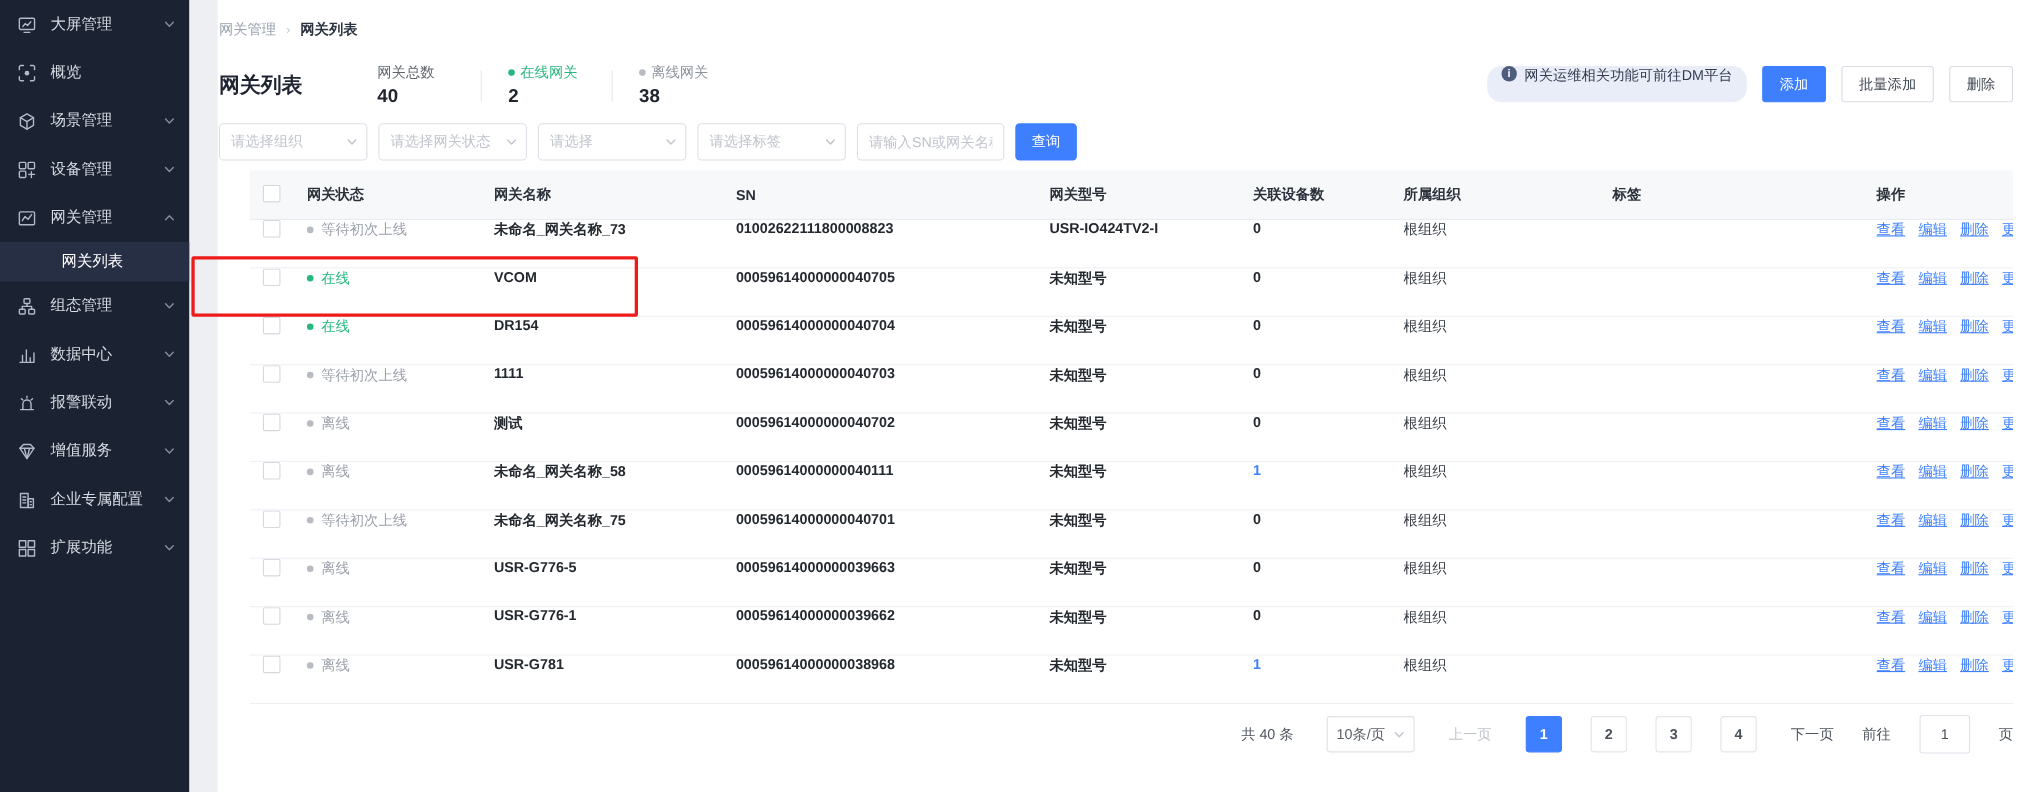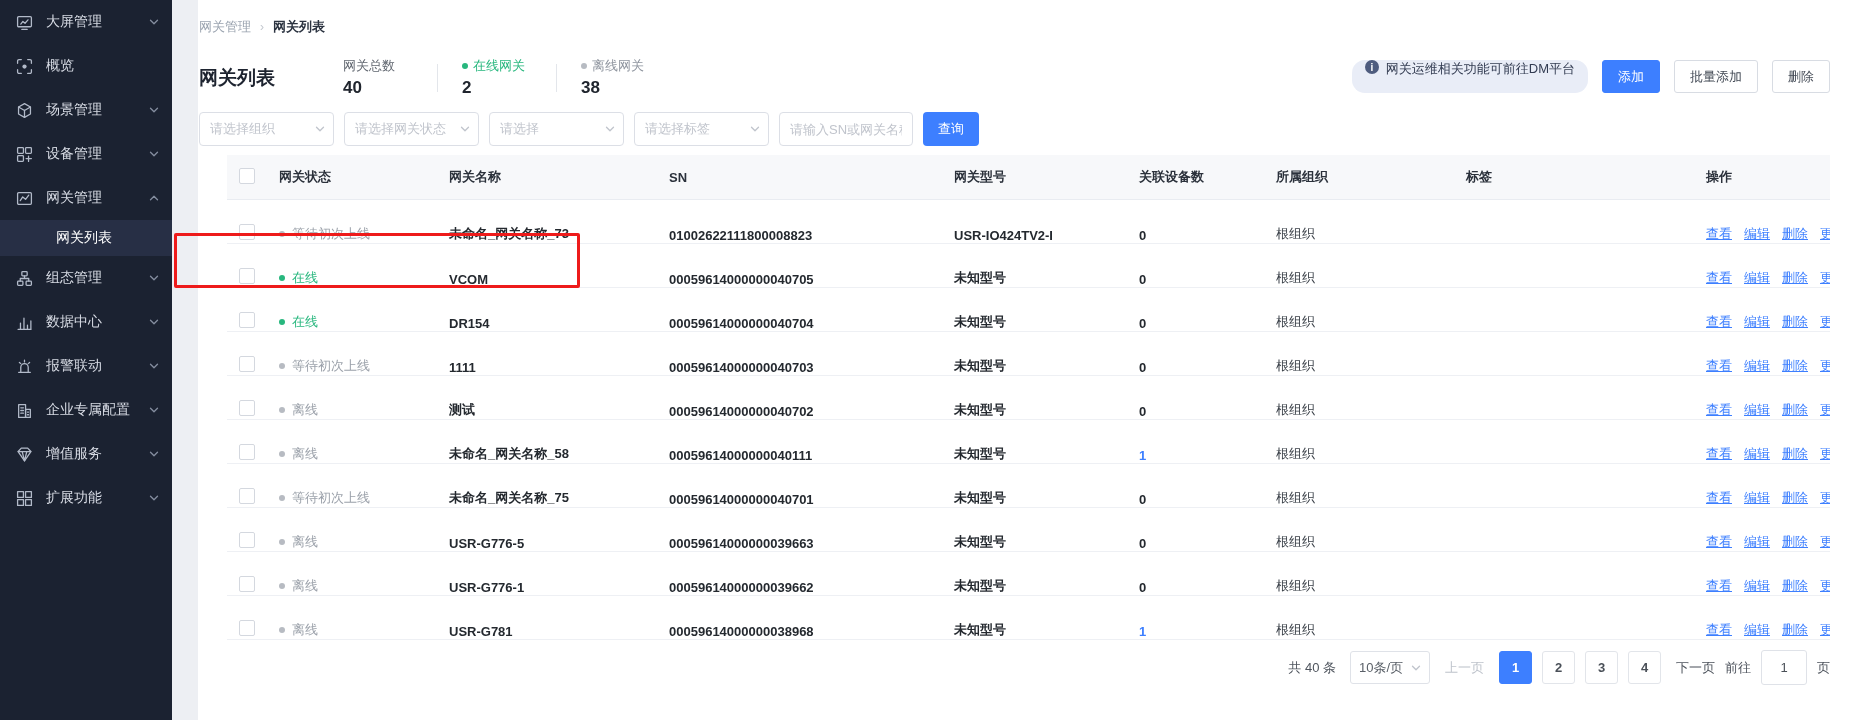--- a/index.html
+++ b/index.html
@@ -58,21 +58,21 @@
   .search-input{width:112px;height:32px;border:1px solid #dcdfe6;border-radius:4px;padding:0 10px;
                 font-size:13px;color:#303133;outline:none;font-family:inherit;}
   .search-input::placeholder{color:#c0c4cc;}
   .query-btn{width:56px;height:34px;background:#3d7fff;color:#fff;border:none;border-radius:4px;
              font-size:13px;cursor:pointer;font-family:inherit;}
 
   
   .table{margin-top:9px;margin-left:28px;}
   .t-head{display:flex;height:44px;align-items:center;background:#f7f8fa;
           border-bottom:1px solid #e9ecf1;font-size:13px;font-weight:700;color:#2b313b;}
-  .t-row{display:flex;height:43px;align-items:flex-end;border-bottom:1px solid #eef0f4;font-size:13px;}
+  .t-row{display:flex;height:43px;align-items:flex-start;border-bottom:1px solid #eef0f4;font-size:13px;}
   .c{padding:0 8px;box-sizing:border-box;flex-shrink:0;white-space:nowrap;overflow:hidden;}
   .c-check{width:44px;padding-left:12px;}
   .c-status{width:170px;}
   .c-name{width:220px;}
   .c-sn{width:285px;}
   .c-model{width:185px;}
   .c-dev{width:137px;}
   .c-org{width:190px;}
   .c-tag{width:240px;}
   .c-ops{width:152px;display:flex;gap:12px;flex:1;}
@@ -80,21 +80,21 @@
   .st{display:flex;align-items:center;}
   .st .dot{width:6px;height:6px;border-radius:50%;margin-right:7px;}
   .st.online{color:#28b77e;} .st.online .dot{background:#28b77e;}
   .st.waiting,.st.offline{color:#9ba1aa;} .st.waiting .dot,.st.offline .dot{background:#b7bbc2;}
   .cell-strong{color:#24292f;font-weight:600;}
   .cell-plain{color:#3a4048;}
   .dev-link{color:#3d7fff;font-weight:600;cursor:pointer;}
   .op-link{color:#3d7fff;text-decoration:underline;cursor:pointer;}
 
   
-  .pagination{margin-top:10px;display:flex;justify-content:flex-end;align-items:center;gap:10px;
+  .pagination{margin-top:10px;display:flex;justify-content:flex-end;align-items:center;gap:26px;
               font-size:13px;color:#5a6068;}
   .pg-total{margin-right:4px;color:#4f555e;}
   .pg-size{width:78px;height:31px;border:1px solid #dfe2e8;border-radius:3px;display:flex;
            align-items:center;justify-content:center;gap:8px;background:#fff;cursor:pointer;color:#5a6068;}
   .pg-size .sel-chev{display:flex;color:#c0c4cc;}
   .pg-prev{color:#bfc4cc;margin:0 5px;cursor:default;}
   .pg-num{width:31px;height:31px;border:1px solid #e2e5ea;border-radius:3px;display:flex;align-items:center;
           justify-content:center;background:#fff;color:#4a5058;font-weight:600;cursor:pointer;}
   .pg-num.active{background:#3d7fff;border-color:#3d7fff;color:#fff;}
   .pg-next{color:#4d535c;margin-left:5px;cursor:pointer;}
@@ -224,40 +224,40 @@
         <span class="s-lbl">报警联动</span>
         <span class="s-chev">
           <svg width="10" height="10" viewBox="0 0 10 10" fill="none" stroke="currentColor" stroke-width="1.3" stroke-linecap="round" stroke-linejoin="round" style="transform:rotate(0deg)">
             <path d="M1.5 3.2L5 6.8l3.5-3.6"></path>
           </svg>
         </span>
       </div>
       <div class="side-item">
         <span class="s-icon">
           <svg viewBox="0 0 16 16" fill="none" stroke="currentColor" stroke-width="1.2" stroke-linecap="round" stroke-linejoin="round">
+            <path d="M5 2h6l3 3.2L8 14 2 5.2z"></path>
+            <path d="M2 5.2h12M5.8 5.2L8 14M10.2 5.2L8 14"></path>
+          </svg>
+        </span>
+        <span class="s-lbl">增值服务</span>
+        <span class="s-chev">
+          <svg width="10" height="10" viewBox="0 0 10 10" fill="none" stroke="currentColor" stroke-width="1.3" stroke-linecap="round" stroke-linejoin="round" style="transform:rotate(0deg)">
+            <path d="M1.5 3.2L5 6.8l3.5-3.6"></path>
+          </svg>
+        </span>
+      </div>
+      <div class="side-item">
+        <span class="s-icon">
+          <svg viewBox="0 0 16 16" fill="none" stroke="currentColor" stroke-width="1.2" stroke-linecap="round" stroke-linejoin="round">
             <rect x="2.5" y="2.5" width="6.5" height="12"></rect>
             <rect x="9" y="7" width="4.5" height="7.5"></rect>
             <path d="M4.5 5.5h2.5M4.5 8h2.5M4.5 10.5h2.5M10.8 9.5h1M10.8 12h1"></path>
           </svg>
         </span>
         <span class="s-lbl">企业专属配置</span>
-        <span class="s-chev">
-          <svg width="10" height="10" viewBox="0 0 10 10" fill="none" stroke="currentColor" stroke-width="1.3" stroke-linecap="round" stroke-linejoin="round" style="transform:rotate(0deg)">
-            <path d="M1.5 3.2L5 6.8l3.5-3.6"></path>
-          </svg>
-        </span>
-      </div>
-      <div class="side-item">
-        <span class="s-icon">
-          <svg viewBox="0 0 16 16" fill="none" stroke="currentColor" stroke-width="1.2" stroke-linecap="round" stroke-linejoin="round">
-            <path d="M5 2h6l3 3.2L8 14 2 5.2z"></path>
-            <path d="M2 5.2h12M5.8 5.2L8 14M10.2 5.2L8 14"></path>
-          </svg>
-        </span>
-        <span class="s-lbl">增值服务</span>
         <span class="s-chev">
           <svg width="10" height="10" viewBox="0 0 10 10" fill="none" stroke="currentColor" stroke-width="1.3" stroke-linecap="round" stroke-linejoin="round" style="transform:rotate(0deg)">
             <path d="M1.5 3.2L5 6.8l3.5-3.6"></path>
           </svg>
         </span>
       </div>
       <div class="side-item">
         <span class="s-icon">
           <svg viewBox="0 0 16 16" fill="none" stroke="currentColor" stroke-width="1.2" stroke-linecap="round" stroke-linejoin="round">
             <rect x="1.5" y="1.5" width="5.5" height="5.5"></rect>

